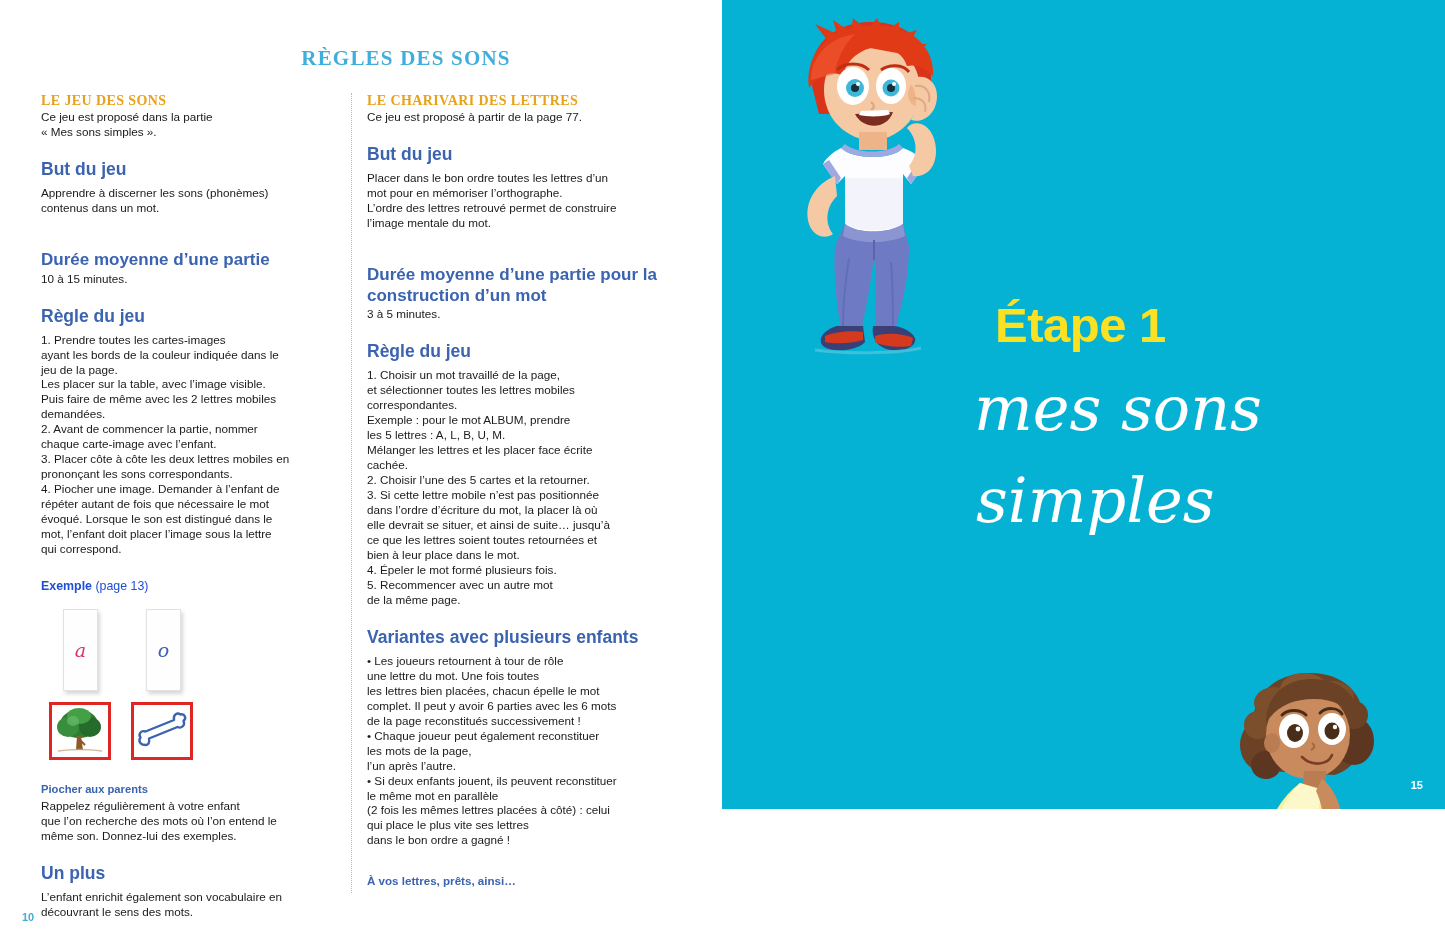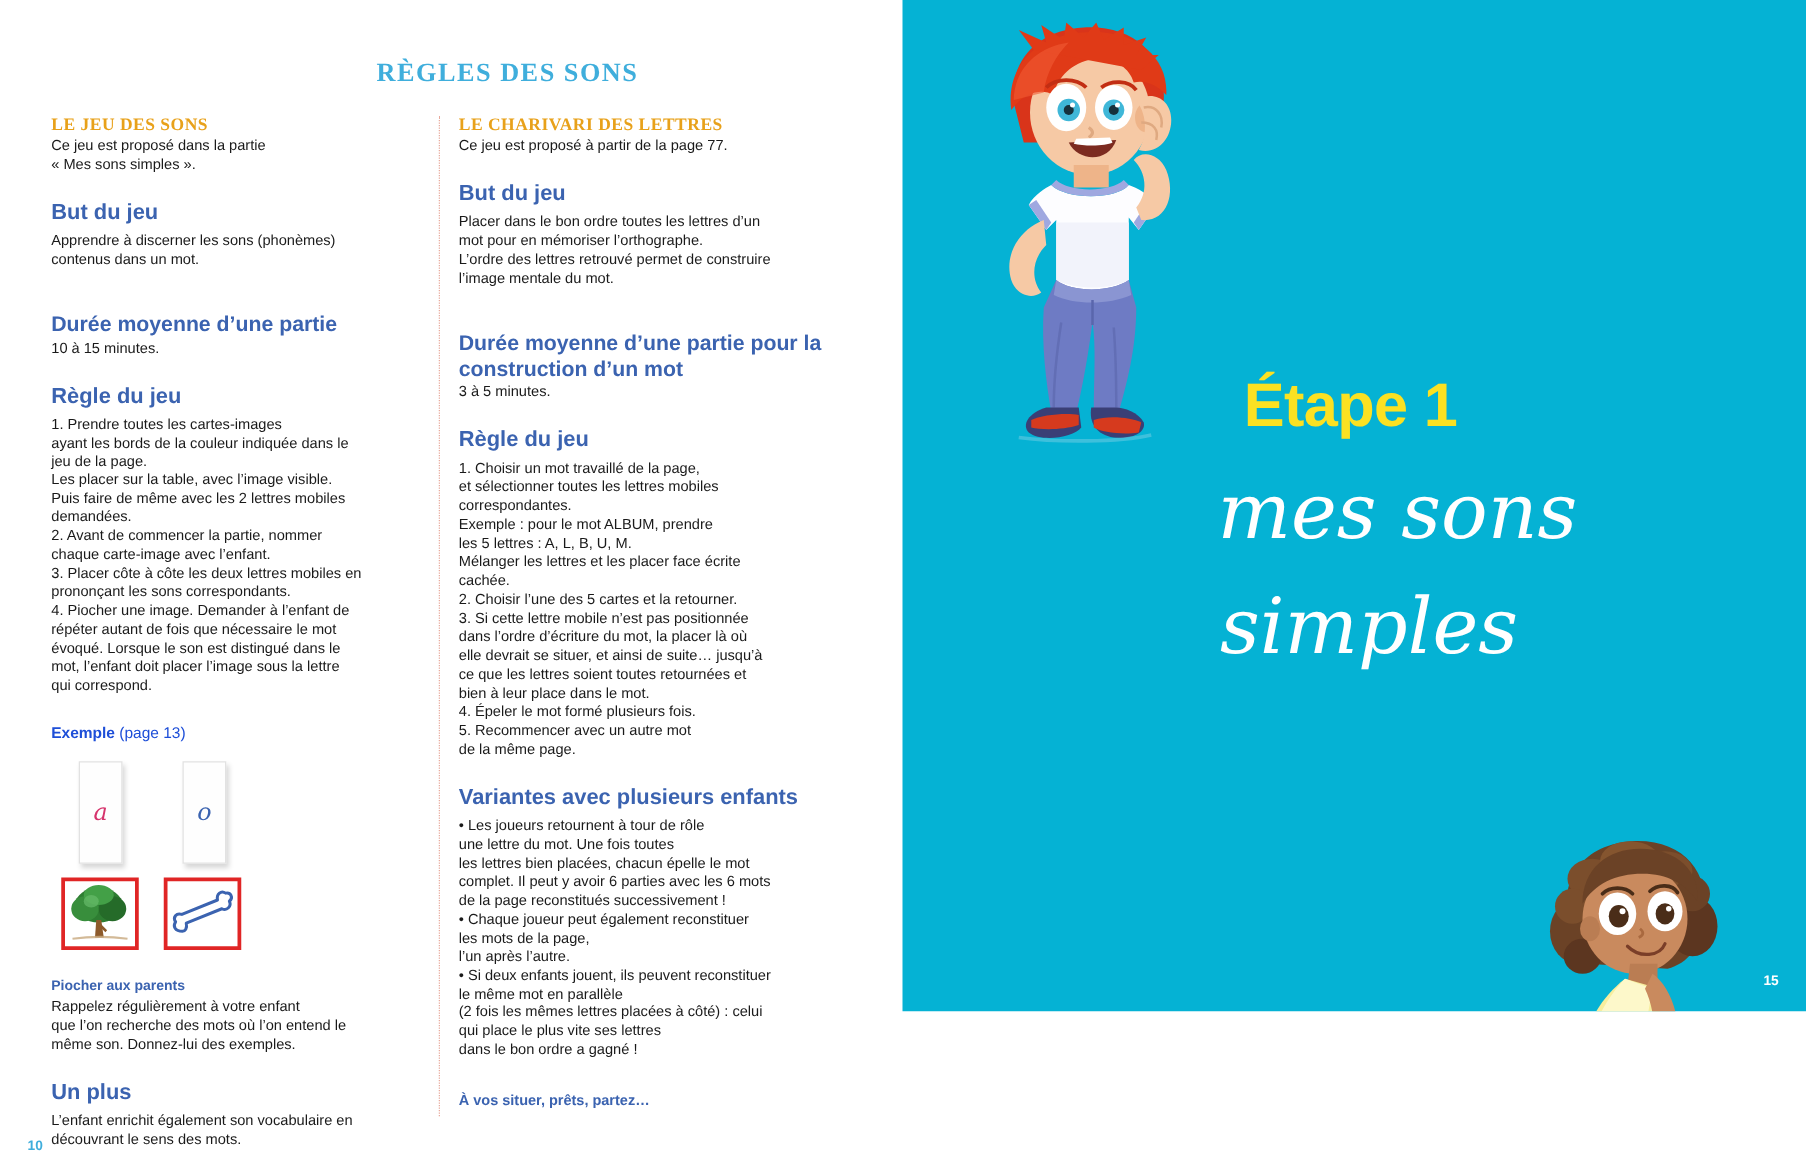--- a/index.html
+++ b/index.html
@@ -298,21 +298,21 @@
 de la page reconstitués successivement !
 • Chaque joueur peut également reconstituer
 les mots de la page,
 l’un après l’autre.
 • Si deux enfants jouent, ils peuvent reconstituer
 le même mot en parallèle
 (2 fois les mêmes lettres placées à côté) : celui
 qui place le plus vite ses lettres
 dans le bon ordre a gagné !</p>
 
-        <div class="h-blue-end">À vos situer, prêts, partez…</div>
+        <div class="h-blue-end">À vos lettres, prêts, ainsi…</div>
       </div>
     </div>
 
     <div class="pagenum-left">10</div>
   </div>
 
   <div class="page-right" style="background: rgb(5, 178, 212);">
 
     <svg class="char char-boy" viewBox="0 0 230 345">
 

